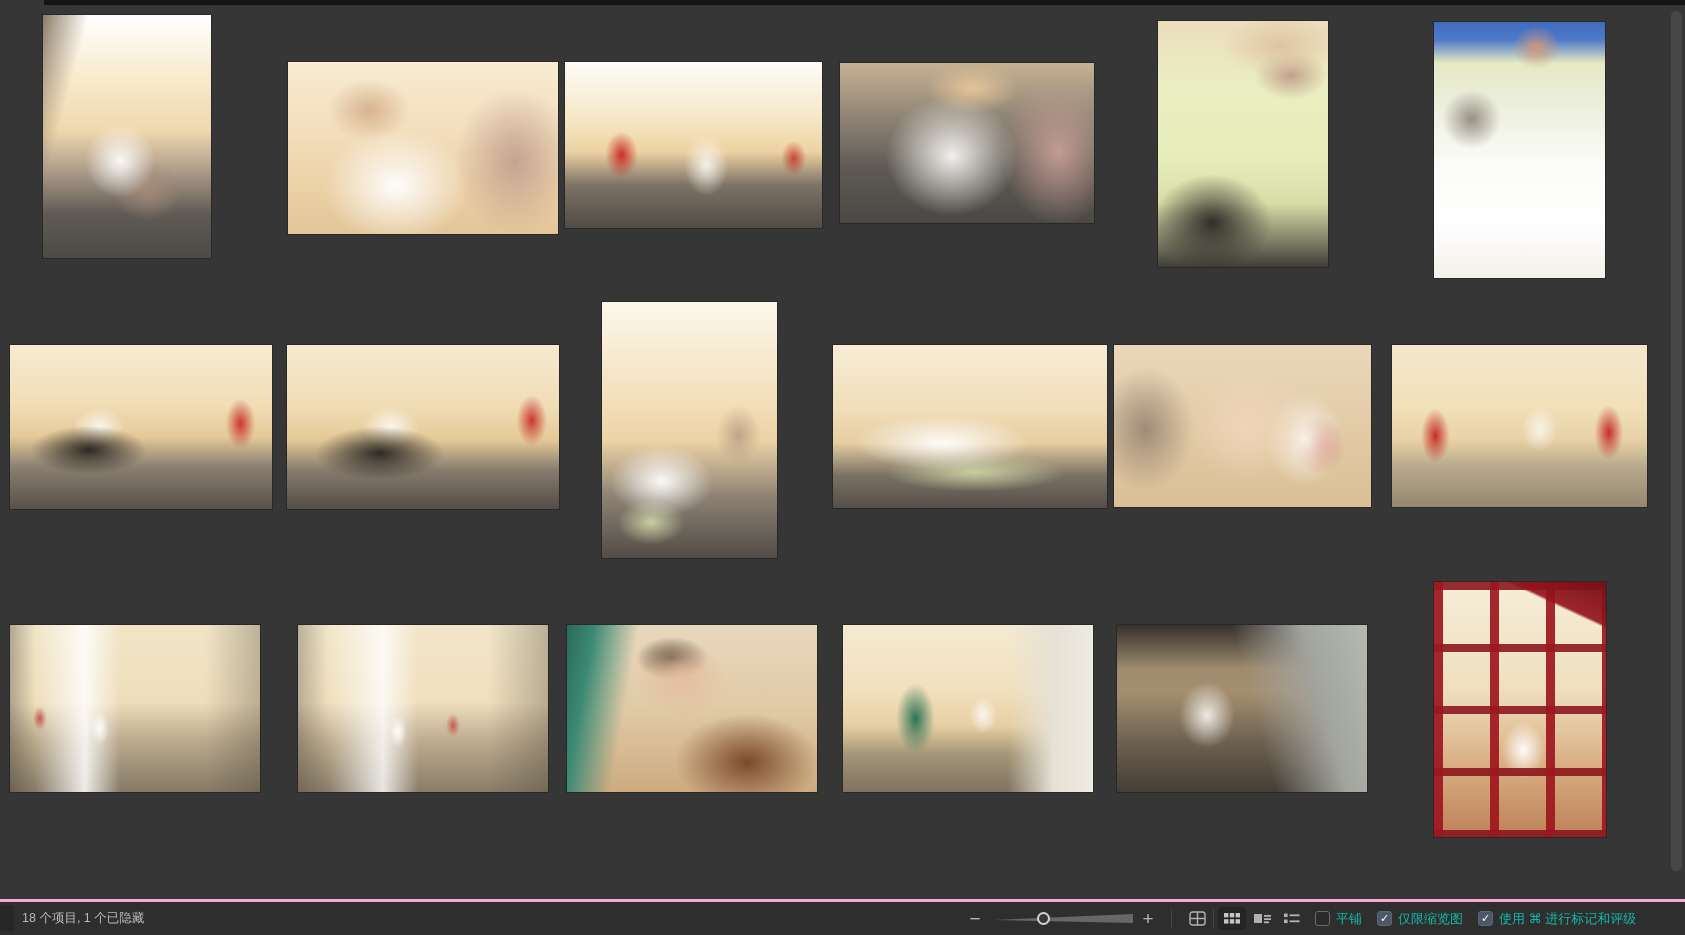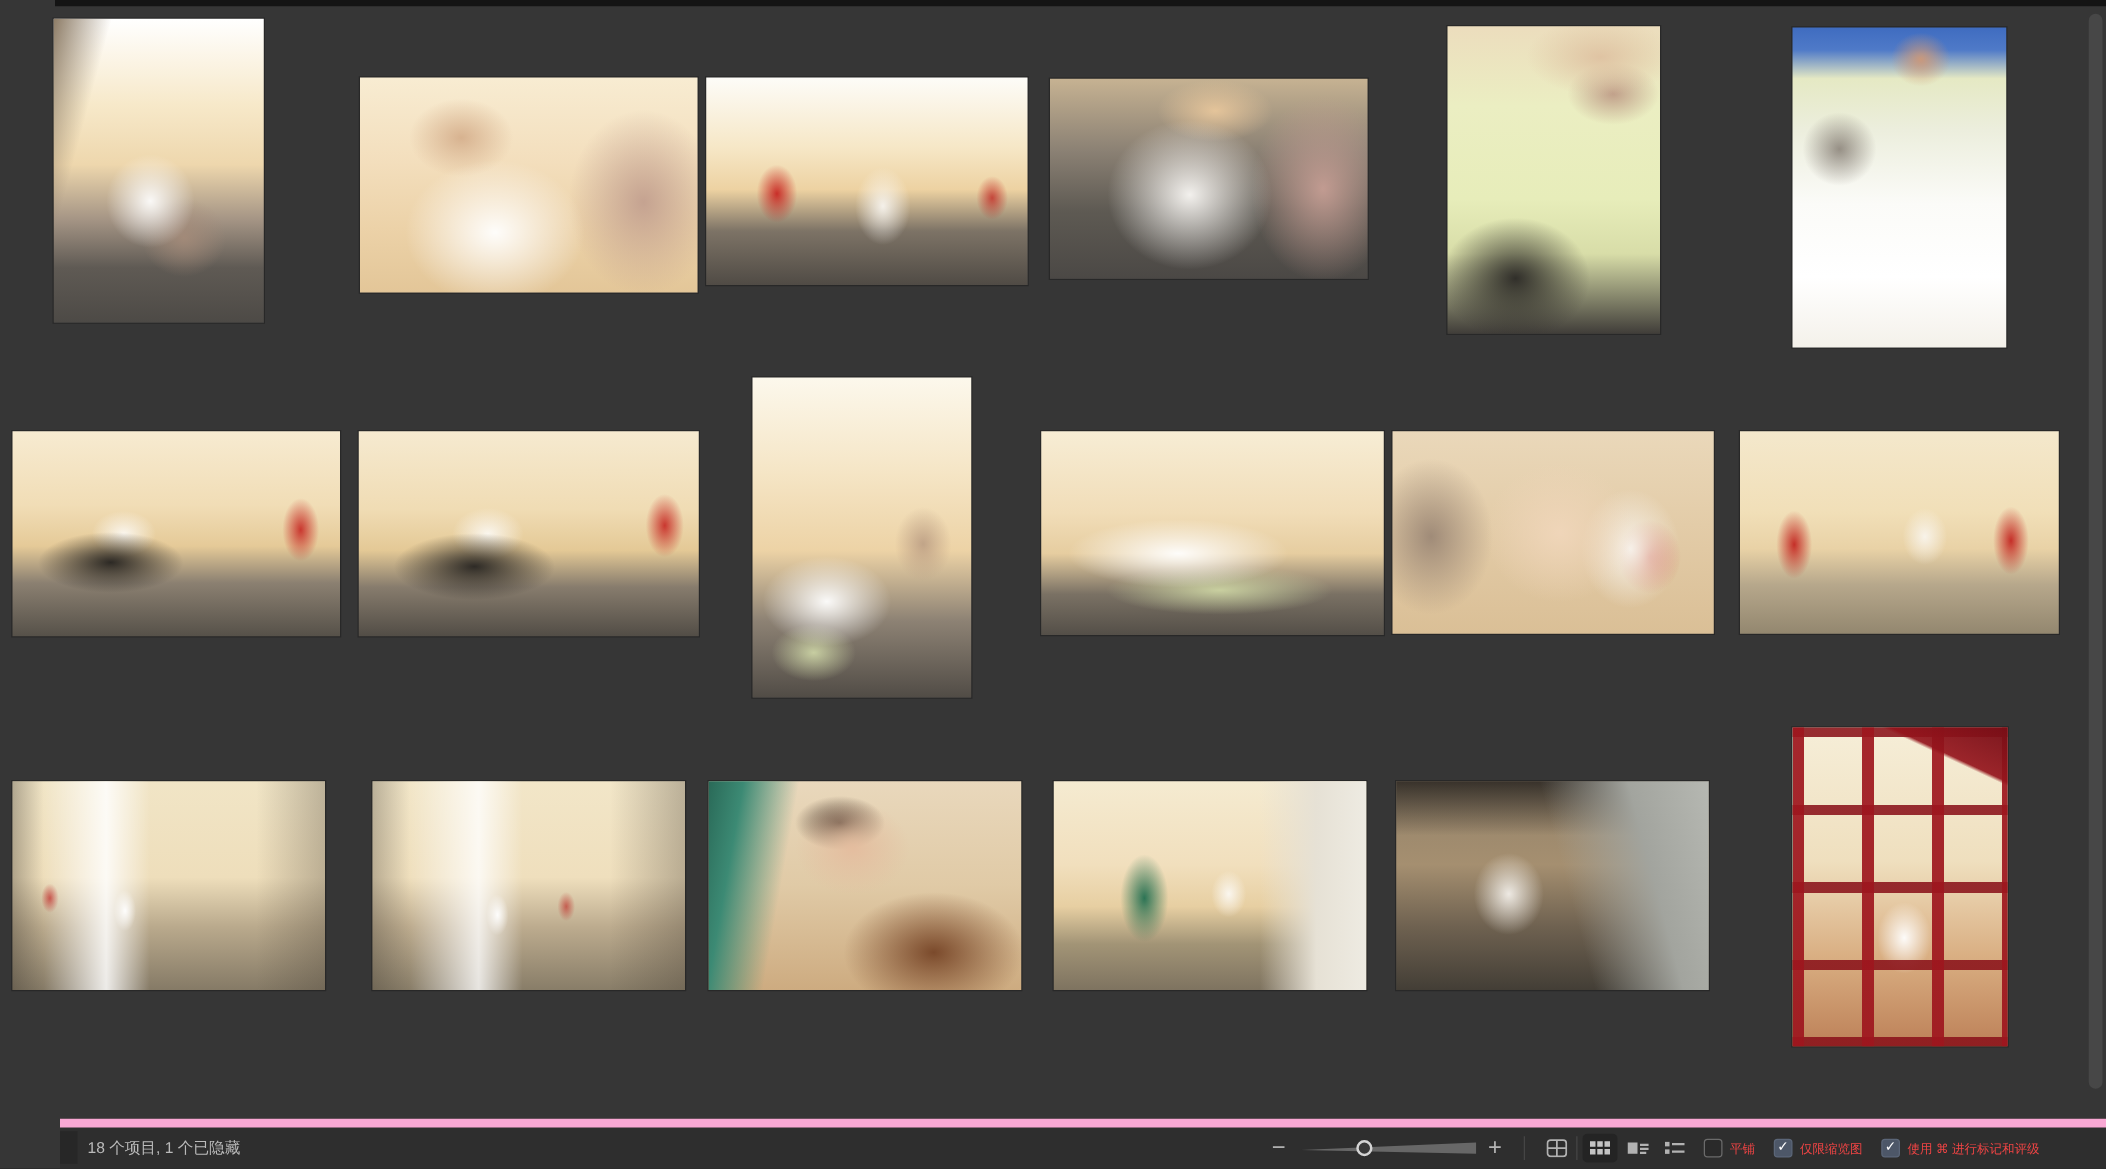--- a/index.html
+++ b/index.html
@@ -3,37 +3,37 @@
 <meta charset="utf-8">
 <style>
   html,body{margin:0;padding:0;background:#222;}
   body{font-family:"Liberation Sans","DejaVu Sans",sans-serif;}
   #app{position:relative;width:1685px;height:935px;background:#363636;overflow:hidden;}
   #topbar{position:absolute;left:44px;right:0;top:0;height:5px;background:#141414;}
   #content{position:absolute;left:0;top:5px;right:0;bottom:33px;}
   .thumb{position:absolute;box-shadow:0 0 0 1px rgba(0,0,0,0.25);cursor:default;}
   #scrollbar{position:absolute;right:3px;top:6px;width:11px;height:860px;background:#474747;border-radius:6px;}
   
-  #statusbar{position:absolute;left:0;right:0;bottom:0;height:33px;background:#2e2e2e;border-top:7px solid #f9a8d4;margin-left:48px;}
+  #statusbar{position:absolute;left:0;right:0;bottom:0;height:33px;background:#2e2e2e;border-top:3px solid #f9a8d4;}
   #corner-box{position:absolute;left:0;top:3px;width:14px;height:26px;background:#272727;}
   #status-text{position:absolute;left:22px;top:0;height:33px;line-height:33px;font-size:12.5px;color:#bababa;white-space:nowrap;}
   .sb-abs{position:absolute;top:0;height:33px;display:flex;align-items:center;justify-content:center;}
   .zoom-glyph{color:#b5b5b5;font-size:19px;width:22px;text-align:center;user-select:none;}
   #slider-wrap{position:absolute;left:993px;top:7px;width:140px;height:19px;}
   #slider-knob{position:absolute;top:3px;width:13px;height:13px;border-radius:50%;background:#383838;border:2px solid #d4d4d4;box-sizing:border-box;}
   .vdiv{position:absolute;top:7px;width:1px;height:19px;background:#454545;}
   .view-btn{position:absolute;top:5px;width:28px;height:23px;display:flex;align-items:center;justify-content:center;border-radius:4px;background:transparent;border:none;padding:0;}
   .view-btn.active{background:#242424;}
   .view-btn svg{display:block;}
   #checkbox-row{position:absolute;left:1315px;top:0;height:33px;display:flex;align-items:center;gap:15px;}
   .cb-item{display:flex;align-items:center;gap:6px;white-space:nowrap;cursor:default;}
   .cb-box{width:15px;height:15px;border-radius:3px;box-sizing:border-box;display:flex;align-items:center;justify-content:center;font-size:11px;line-height:1;color:#fff;}
   .cb-box.unchecked{background:#2a2a2a;border:1px solid #6b6b6b;}
   .cb-box.checked{background:#4d5768;border:1px solid #5b6678;}
-  .cb-label{font-size:10px;color:#ef4444;}
+  .cb-label{font-size:13px;color:#14b8a6;}
 </style>
 </head>
 <body>
 
 <div id="app">
 
   <div id="topbar"></div>
 
   <div id="content">
 

